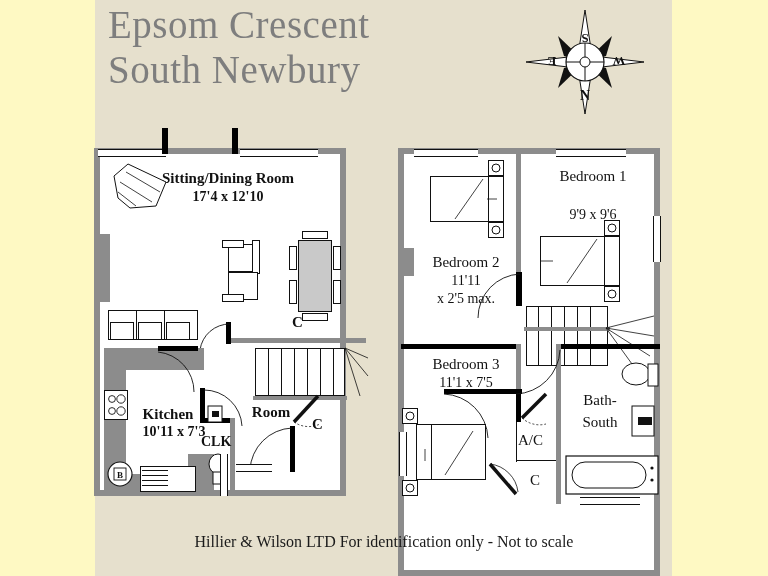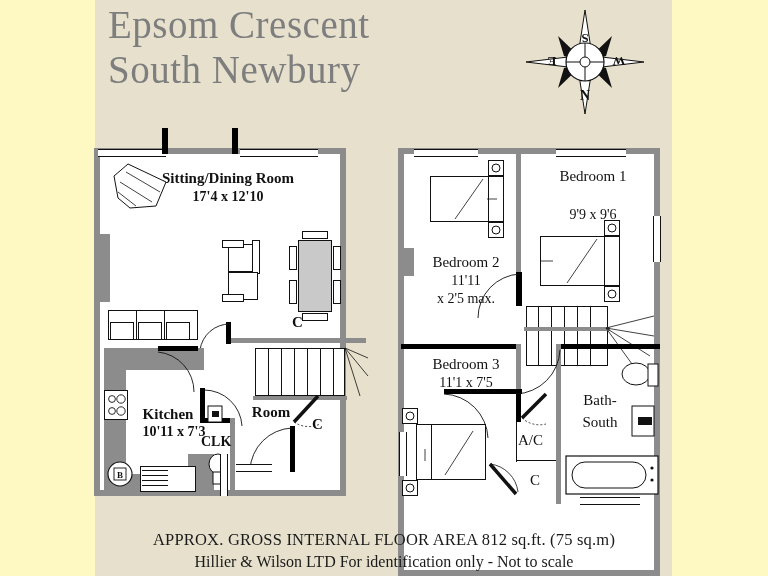--- a/index.html
+++ b/index.html
@@ -360,17 +360,16 @@
       <circle cx="88" cy="26" r="1.6" fill="#111"></circle>
     </svg>
     <div class="wt" style="left:176px;top:343px;width:60px;height:6px;"></div>
 
     <div class="wt" style="left:249px;top:62px;width:6px;height:46px;border:1.5px solid #111;border-top:none;border-bottom:none;"></div>
 
     <div class="wt" style="left:-5px;top:278px;width:6px;height:44px;border:1.5px solid #111;border-top:none;border-bottom:none;"></div>
   </div>
 
   <div class="footer">
-    <div class="f1">APPROX. GROSS INTERNAL FLOOR AREA 812 sq.ft. (75 sq.m)</div>
     <div class="f2">Hillier &amp; Wilson LTD For identification only - Not to scale</div>
   </div>
 
 </div>
 
 </body></html>

